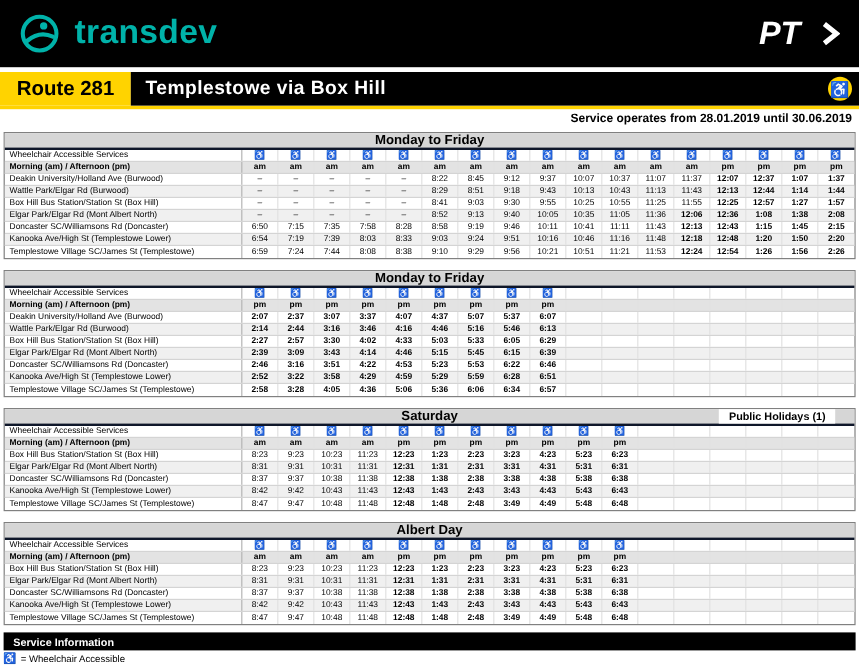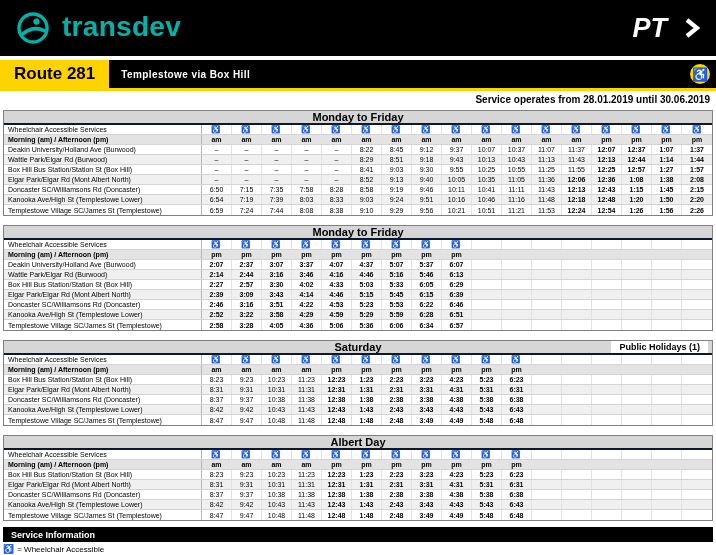--- a/index.html
+++ b/index.html
@@ -16,31 +16,31 @@
   }
   
   .topbar{height:56px;background:#000;display:flex;align-items:center;justify-content:space-between;padding:0 16px}
   .brand{display:flex;align-items:flex-start;gap:12px}
   .brand-text{color:var(--brand-teal);font-size:28px;font-weight:bold;letter-spacing:.3px}
   .ptv{display:flex;align-items:center;gap:17px;color:#fff;font-size:27px;font-weight:bold;font-style:italic}
   
   .routeband{display:flex;height:28px;margin-top:4px}
   .route-no{background:var(--ptv-yellow);display:flex;align-items:center;padding:0 14px;font-size:17px;font-weight:bold;white-space:nowrap}
   .route-rest{flex:1;background:#000;color:#fff;display:flex;align-items:center;justify-content:space-between;padding:0 6px 0 12px}
-  .route-dest{font-weight:bold;font-size:10px;letter-spacing:.4px}
+  .route-dest{font-weight:bold;font-size:16px;letter-spacing:.4px}
   .wc-badge{width:20px;height:20px;border-radius:50%;background:var(--ptv-yellow);color:#000;display:flex;align-items:center;justify-content:center;font-size:13px;line-height:1}
   .yellow-rule{height:3px;background:var(--ptv-yellow)}
   .service-note{text-align:right;font-weight:bold;font-size:10px;padding:3px 6px 4px}
   
   .tt-list{margin:1px 3px 0}
   .tt{border:1px solid #808080;margin-bottom:9px;background:#fff}
   .tt:last-of-type{margin-bottom:6px}
   .tt-titlerow{position:relative;background:var(--band-gray);border-bottom:2px solid #0f172a;height:14px;display:flex;align-items:center;justify-content:center}
   .tt-title{font-weight:bold;font-size:11px;line-height:1}
-  .tt-note{position:absolute;right:4px;top:0;bottom:0;background:#fff;display:flex;align-items:center;padding:0 8px;font-weight:bold;font-size:9px}
+  .tt-note{position:absolute;right:16px;top:0;bottom:0;background:#fff;display:flex;align-items:center;padding:0 8px;font-weight:bold;font-size:9px}
   .tt-row{display:flex;height:10px;align-items:stretch;border-bottom:1px solid #d4d4d4}
   .tt-row:last-child{border-bottom:none}
   .tt-row.alt{background:#f0f0f0}
   .tt-row.amrow{background:#e3e3e3}
   .tt-stop{width:198px;display:flex;align-items:center;padding-left:4px;font-size:7px;border-right:1px solid #b5b5b5;white-space:nowrap;overflow:hidden}
   .tt-stop.bold{font-weight:bold}
   .tt-cell{width:30px;display:flex;align-items:center;justify-content:center;font-size:7px;border-right:1px solid #e2e2e2}
   .tt-cell:last-child{border-right:none}
   .tt-cell.b{font-weight:bold}
   .tt-cell.wc{color:var(--accessible-blue);font-size:7.5px}

